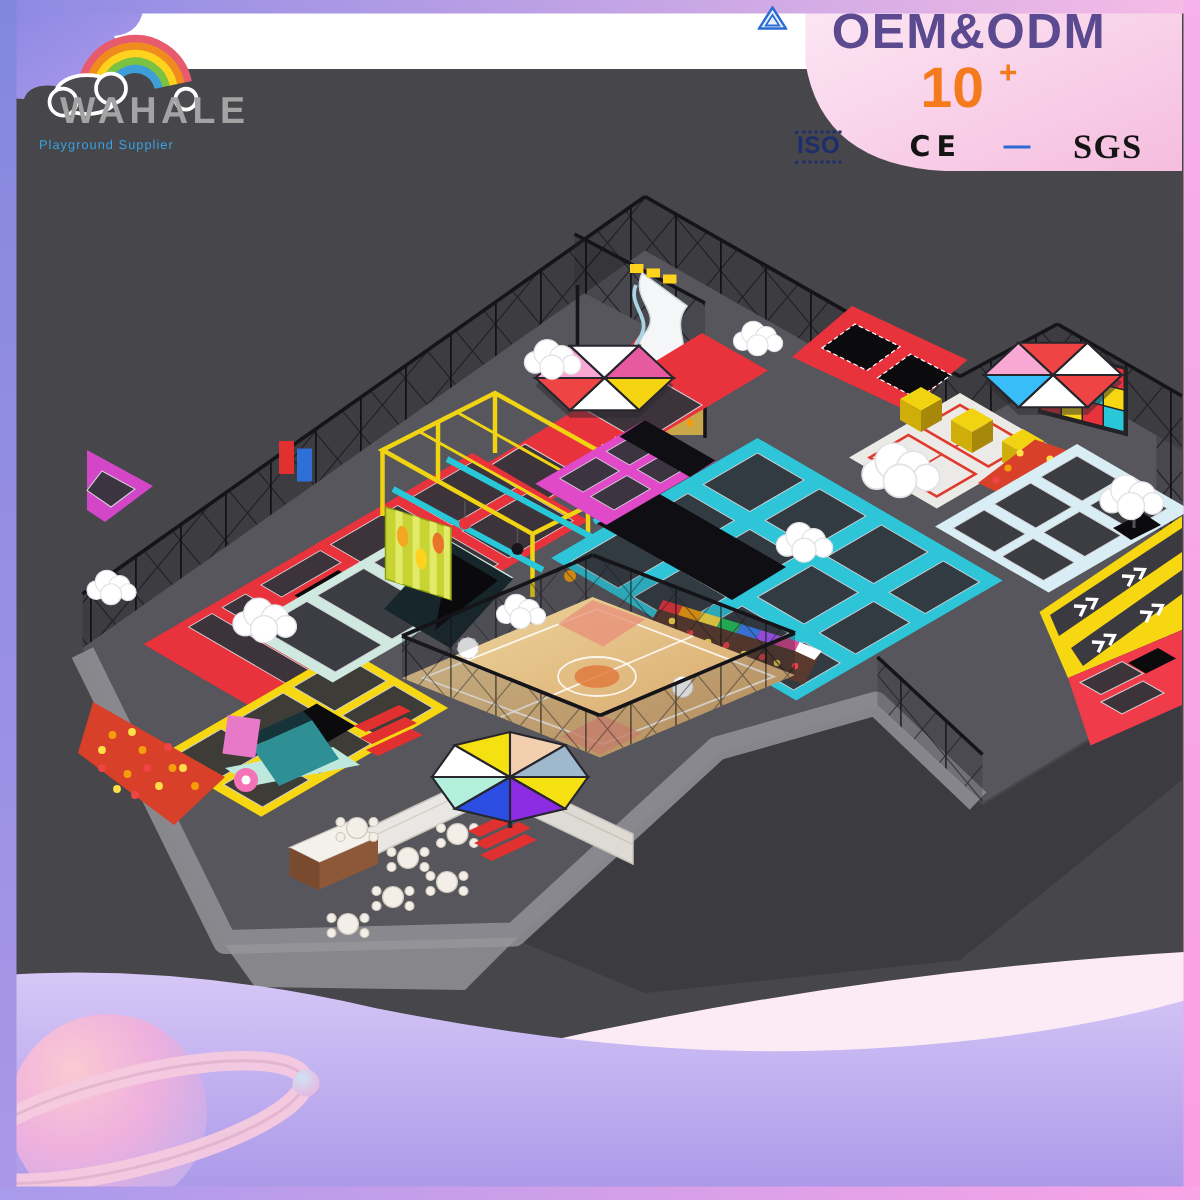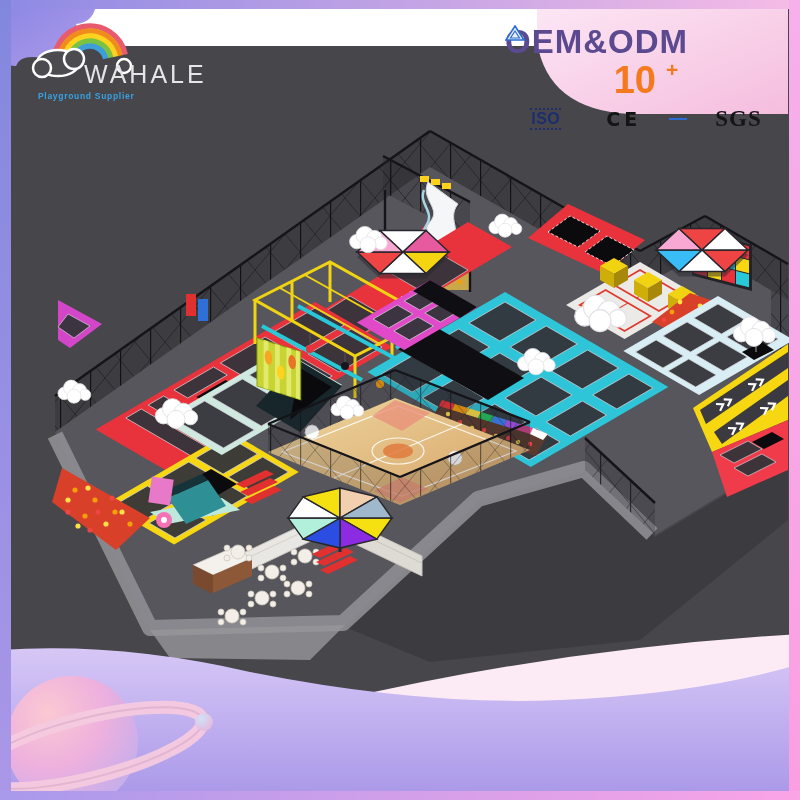--- a/index.html
+++ b/index.html
@@ -1,24 +1,24 @@
 <!DOCTYPE html>
 <html><head>
 <meta charset="utf-8">
 <style>
   html,body{margin:0;padding:0;background:#222;}
   .stage{position:relative;width:800px;height:800px;overflow:hidden;background:#46464b;
          font-family:"Liberation Sans",sans-serif;}
   .stage svg{position:absolute;left:0;top:0;}
   .overlay{position:absolute;z-index:5;}
   
-  .logo-text{left:40px;top:60px;color:#e5e5e5;font-size:25px;font-weight:normal;letter-spacing:3px;margin-left:44px;}
-  .logo-tag{left:38px;top:91px;color:#39a2e2;font-size:8.5px;font-weight:bold;letter-spacing:.7px;}
+  .logo-text{left:40px;top:60px;color:#a3a3a3;font-size:25px;font-weight:bold;letter-spacing:3px;}
+  .logo-tag{left:26px;top:91px;color:#39a2e2;font-size:8.5px;font-weight:normal;letter-spacing:.7px;}
   
-  .banner{left:505px;top:25px;width:282px;text-align:left;}
+  .banner{left:505px;top:4px;width:282px;text-align:center;}
   .banner-title{font-size:33px;font-weight:bold;color:#5c4a90;letter-spacing:1px;line-height:1.05;}
   .years-row{display:flex;justify-content:center;align-items:flex-start;gap:10px;margin-top:1px;}
   .years-num{font-size:38px;font-weight:bold;color:#f5791d;line-height:1;}
   .years-plus{font-size:21px;font-weight:bold;color:#f5791d;line-height:1;margin-top:-2px;}
   .years-label{font-size:20px;font-weight:bold;color:#5c4a90;letter-spacing:1px;margin-top:9px;}
   .certs{display:flex;justify-content:center;align-items:center;gap:28px;margin-top:7px;}
   .cert-iso{color:#1d2d6e;font-size:16px;font-weight:bold;letter-spacing:.5px;
             border-top:2px dotted #1d2d6e;border-bottom:2px dotted #1d2d6e;padding:0 1px;}
   .cert-ce{color:#141414;font-size:19px;font-weight:bold;letter-spacing:4px;font-family:"DejaVu Sans",sans-serif;margin-left:17px;}
   .cert-tri{display:inline-flex;flex-direction:column;align-items:center;gap:1px;}

